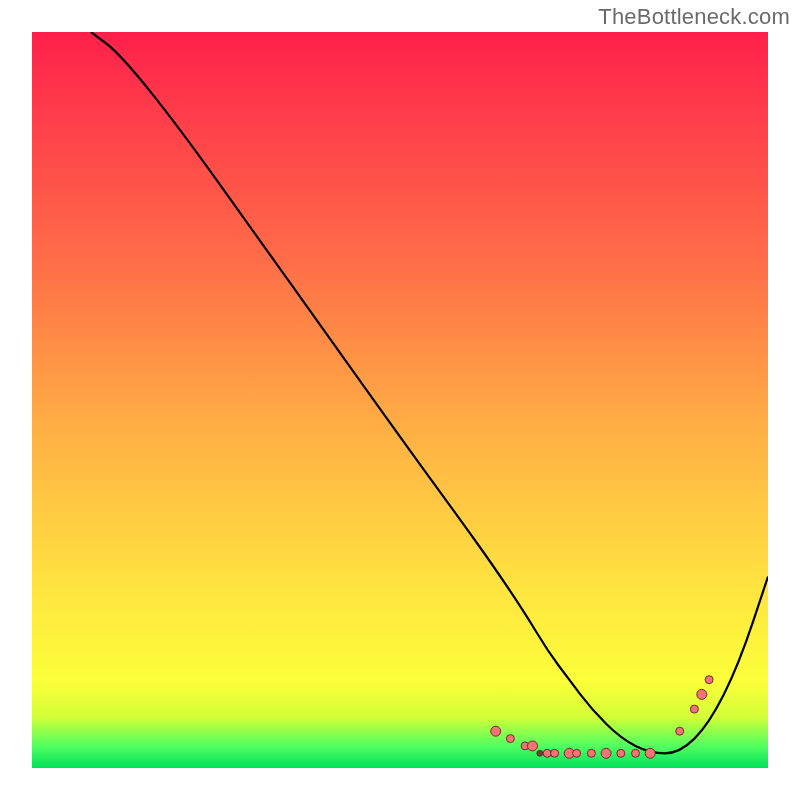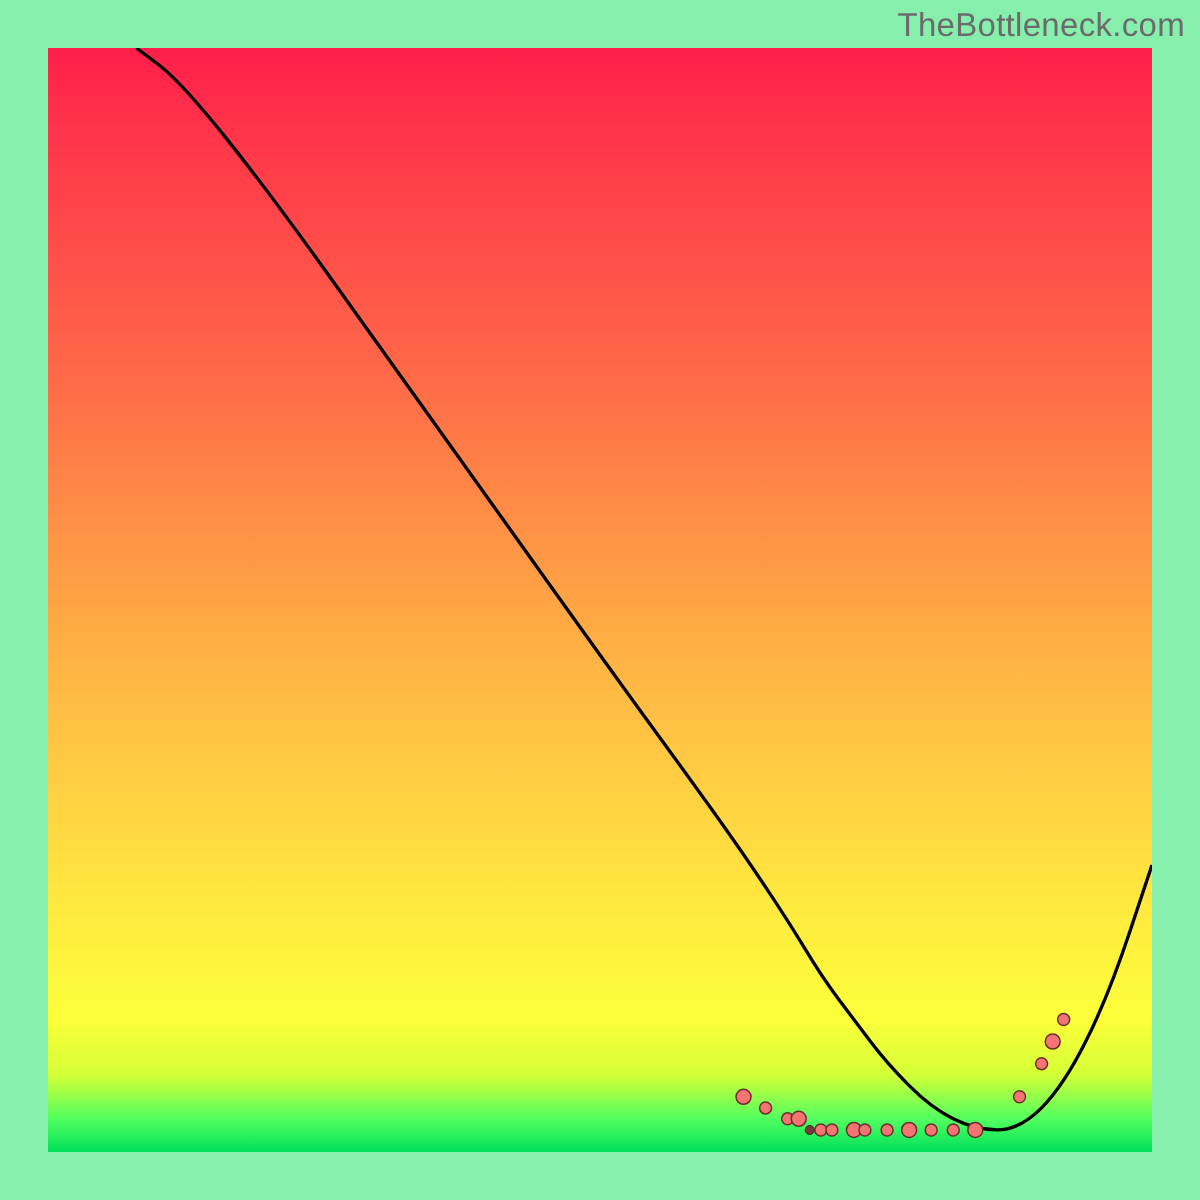--- a/index.html
+++ b/index.html
@@ -8,21 +8,21 @@
     width: 800px;
     height: 800px;
     overflow: hidden;
     background: #000;
     font-family: Arial, Helvetica, sans-serif;
   }
   .frame {
     position: relative;
     width: 800px;
     height: 800px;
-    background: #86efac;
+    background: #ffffff;
   }
   .plot {
     position: absolute;
     left: 32px;
     top: 32px;
     width: 736px;
     height: 736px;
     
     background: linear-gradient(
       to bottom,

